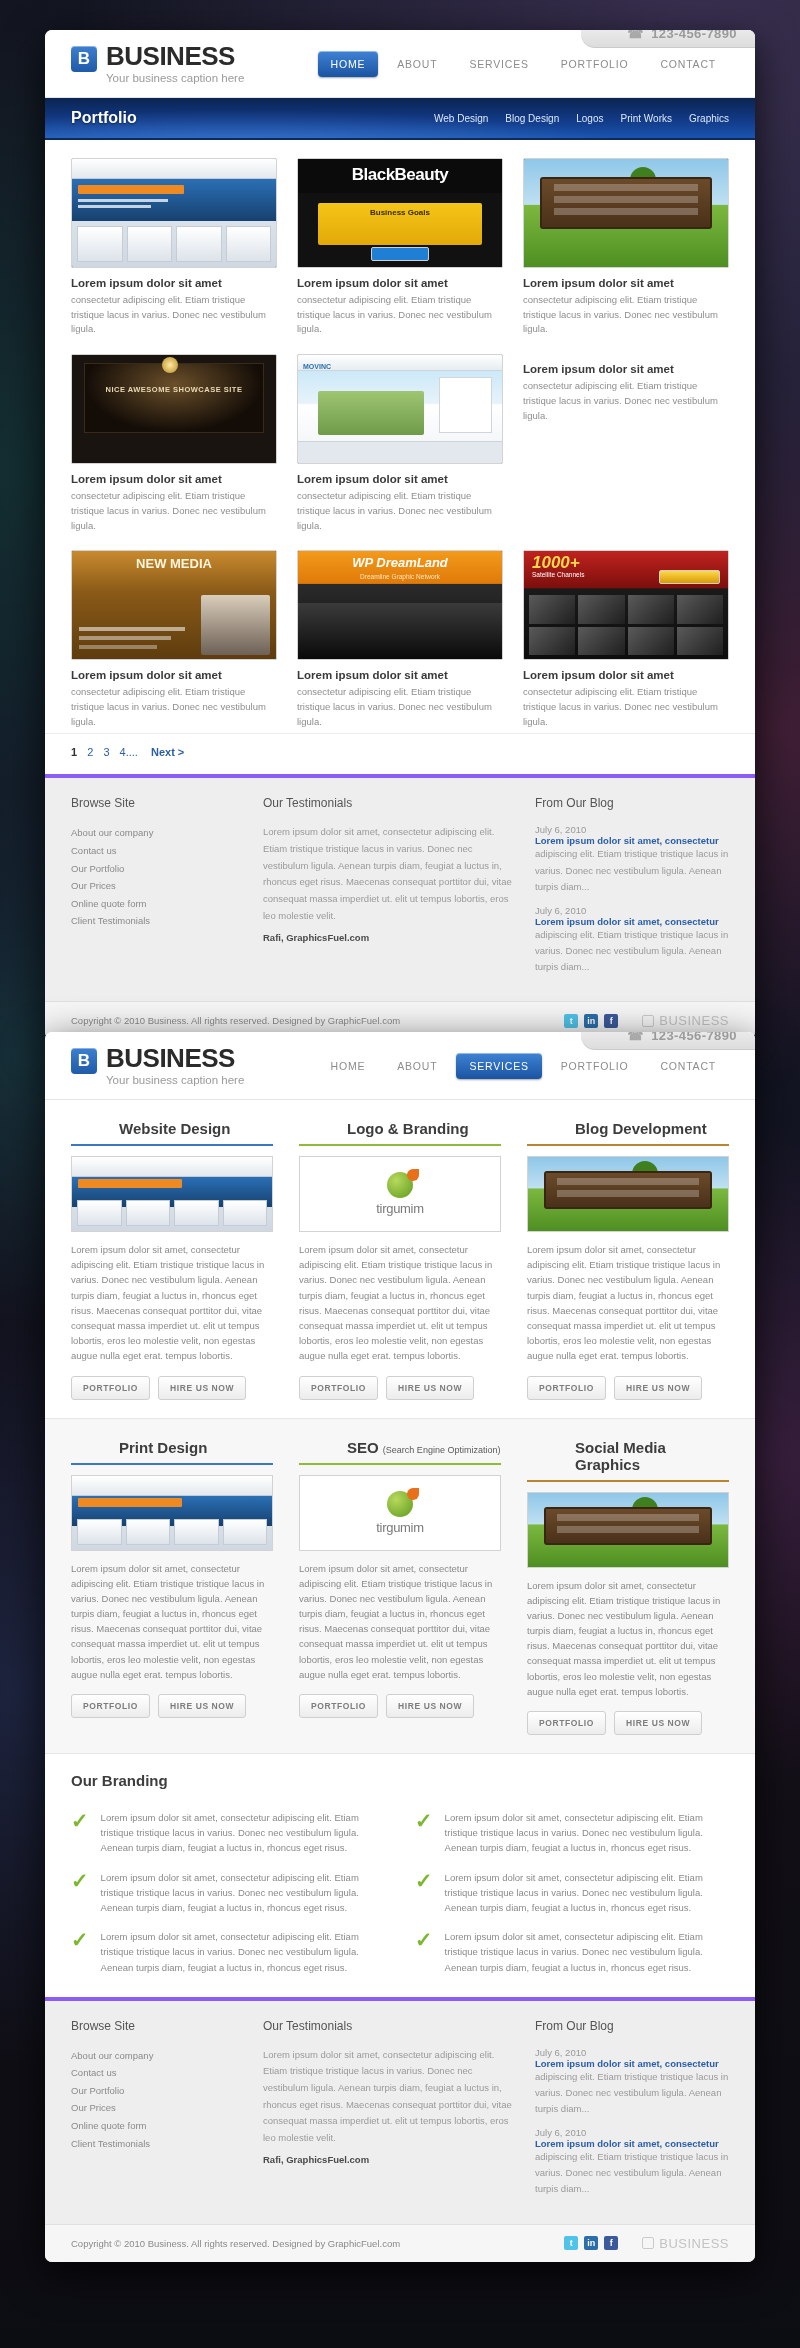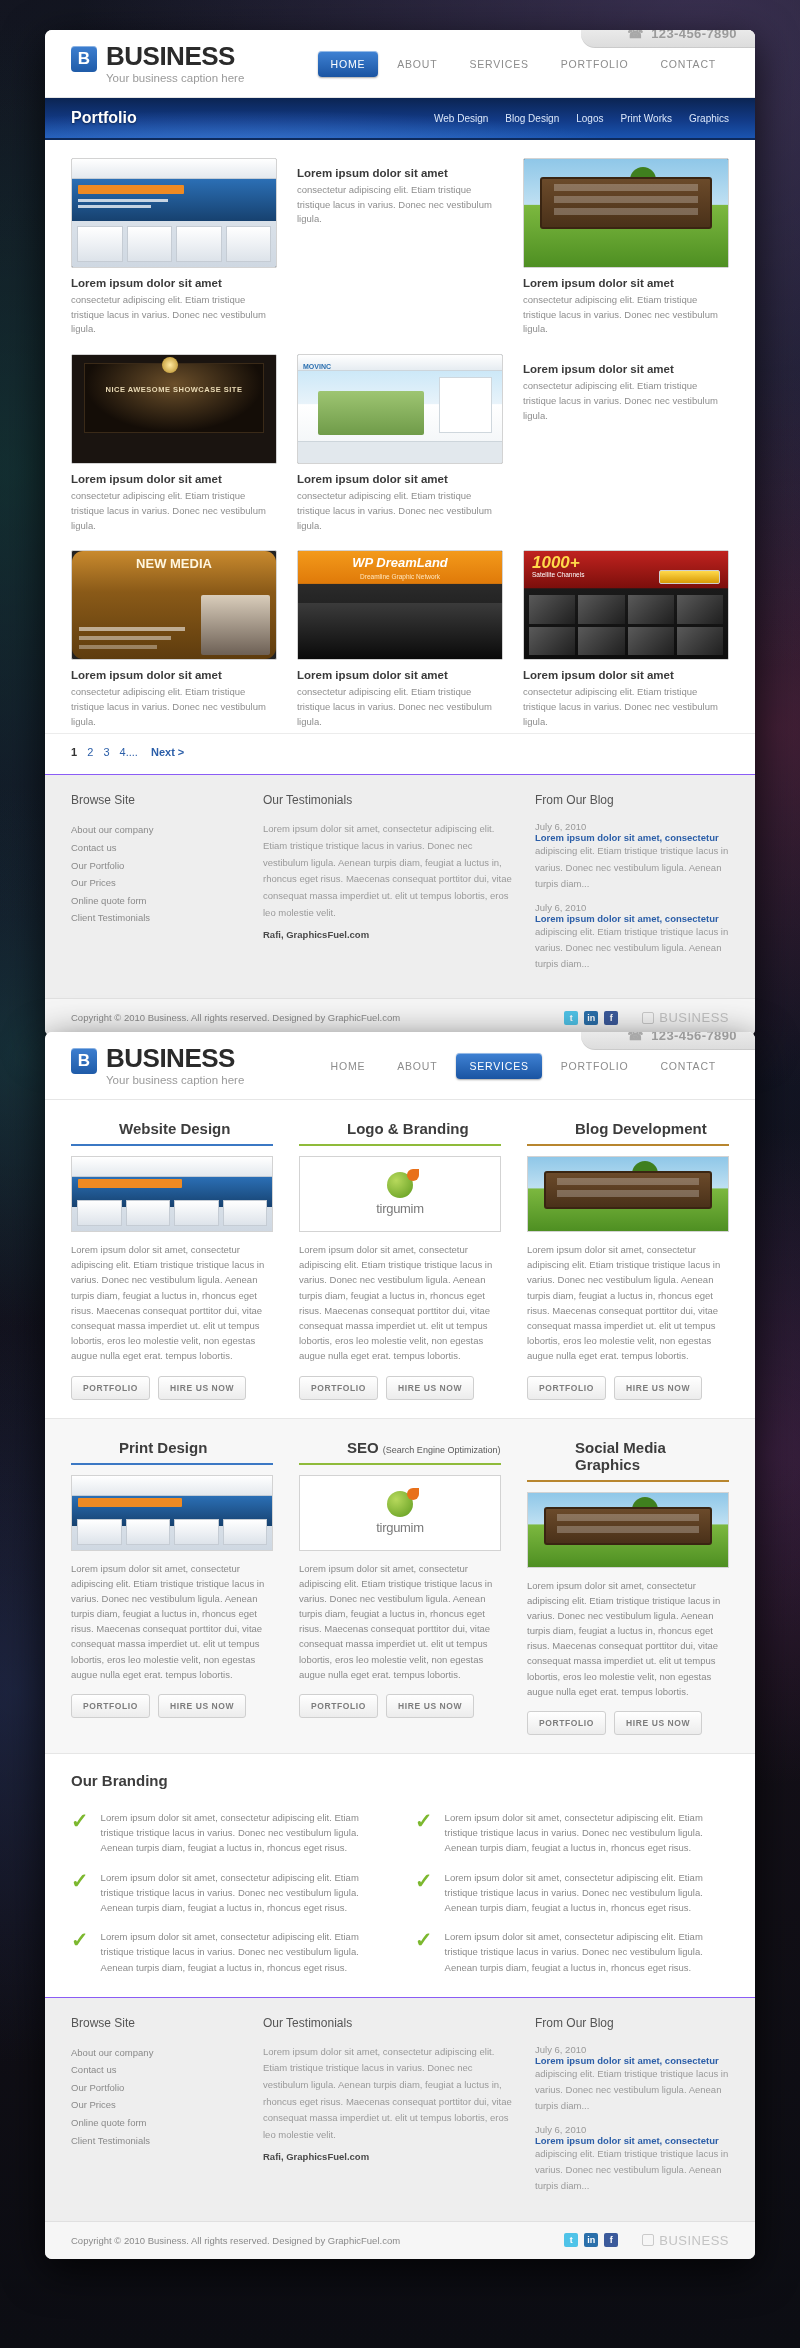--- a/index.html
+++ b/index.html
@@ -129,21 +129,21 @@
   .a5 .ppl{position:absolute;bottom:28px;left:10%;width:52%;height:44px;background:linear-gradient(180deg,#9ec572,#6f9b49);border-radius:2px;}
   .a5 .side{position:absolute;top:22px;right:5%;width:26%;height:56px;background:#fff;border:1px solid #cfd7dd;}
   .a5 .ft{position:absolute;bottom:0;left:0;right:0;height:22px;background:#e2e8ed;border-top:1px solid #cdd5db;}
 
   .a6 { background:linear-gradient(180deg,#1d1405,#33240a); }
   .a6 .gold{position:absolute;top:4px;left:0;right:0;text-align:center;color:#ffcf4d;font-size:15px;font-weight:bold;letter-spacing:-.3px;}
   .a6 .band2{position:absolute;top:30px;left:0;right:0;height:10px;background:#6b4d10;}
   .a6 .bars{position:absolute;bottom:6px;left:6px;right:6px;height:52px;display:flex;gap:4px;}
   .a6 .bars i{flex:1;background:linear-gradient(180deg,#f3c845,#a97b13);}
 
-  .a7 { background:linear-gradient(180deg,#c98a2e 0%, #8a5a18 38%, #5e3c0e 100%);border-radius:11px; }
+  .a7 { background:linear-gradient(180deg,#c98a2e 0%, #8a5a18 38%, #5e3c0e 100%); }
   .a7 .ttl{position:absolute;top:5px;left:0;right:0;text-align:center;color:#fff6df;font-size:13px;font-weight:bold;}
   .a7 .pho{position:absolute;bottom:4px;right:6px;width:34%;height:60px;background:linear-gradient(180deg,#d9cdbb,#6d6055);border-radius:2px;}
   .a7 .tx{position:absolute;bottom:28px;left:7px;width:52%;height:4px;background:rgba(255,255,255,.55);}
   .a7 .tx2{position:absolute;bottom:19px;left:7px;width:45%;height:4px;background:rgba(255,255,255,.45);}
   .a7 .tx3{position:absolute;bottom:10px;left:7px;width:38%;height:4px;background:rgba(255,255,255,.35);}
 
   .a8 { background:linear-gradient(180deg,#f39a1b 0%, #e07a09 30%, #2a2a2a 31%, #111 100%); }
   .a8 .ttl{position:absolute;top:4px;left:0;right:0;text-align:center;color:#fff;font-size:13px;font-weight:bold;font-style:italic;}
   .a8 .sub{position:absolute;top:22px;left:0;right:0;text-align:center;color:#ffe6bd;font-size:6.5px;}
   .a8 .mtn{position:absolute;bottom:0;left:0;right:0;height:56px;background:linear-gradient(180deg,#3b3b3b,#0a0a0a);}
@@ -156,21 +156,21 @@
   .a9 .tiles i{background:linear-gradient(135deg,#5a5a5a,#1f1f1f);}
 
   
   .pager { padding:12px 26px 16px; font-size:11px; color:#2b5ea8; border-top:1px solid #ececec; }
   .pager a { color:#2b5ea8; text-decoration:none; margin-right:7px; }
   .pager a.cur { color:#333; font-weight:bold; }
   .pager a.next { font-weight:bold; margin-left:3px; }
 
   
   .footer {
-    background:#eeeeee; border-top:1px solid #8b5cf6;
+    background:#eeeeee; border-top:4px solid #8b5cf6;
     padding:18px 26px 16px; display:grid; grid-template-columns:170px 250px 1fr; gap:22px;
   }
   .footer h4 { font-size:12px; color:#555; font-weight:normal; margin-bottom:14px; }
   .footer ul { list-style:none; }
   .footer li a { display:block; font-size:9.5px; color:#8a8a8a; text-decoration:none; line-height:1.85; }
   .footer p  { font-size:9.5px; color:#9a9a9a; line-height:1.75; }
   .footer .sig { font-weight:bold; color:#4a4a4a; margin-top:6px; }
   .blogitem { margin-bottom:10px; }
   .blogitem .d { font-size:9.5px; color:#999; }
   .blogitem .t { font-size:9.5px; color:#2b5ea8; font-weight:bold; }
@@ -273,20 +273,30 @@
               <i></i>
               <i></i>
             </div>
           </div>
       </div>
       <div class="cap-t">Lorem ipsum dolor sit amet</div>
       <div class="cap-b">consectetur adipiscing elit. Etiam tristique tristique lacus in varius. Donec nec vestibulum ligula.</div>
     </div>
 
     <div>
+      <div class="thumb">
+        <div class="art a2">
+            <div class="hd"></div>
+          <div class="ttl">BlackBeauty</div>
+          <div class="yel">
+              <b>Business Goals</b>
+            </div>
+          <div class="btn"></div>
+          </div>
+      </div>
       <div class="cap-t">Lorem ipsum dolor sit amet</div>
       <div class="cap-b">consectetur adipiscing elit. Etiam tristique tristique lacus in varius. Donec nec vestibulum ligula.</div>
     </div>
 
     <div>
       <div class="thumb">
         <div class="art a3">
             <div class="tree"></div>
             <div class="trunk"></div>
           <div class="brown">

